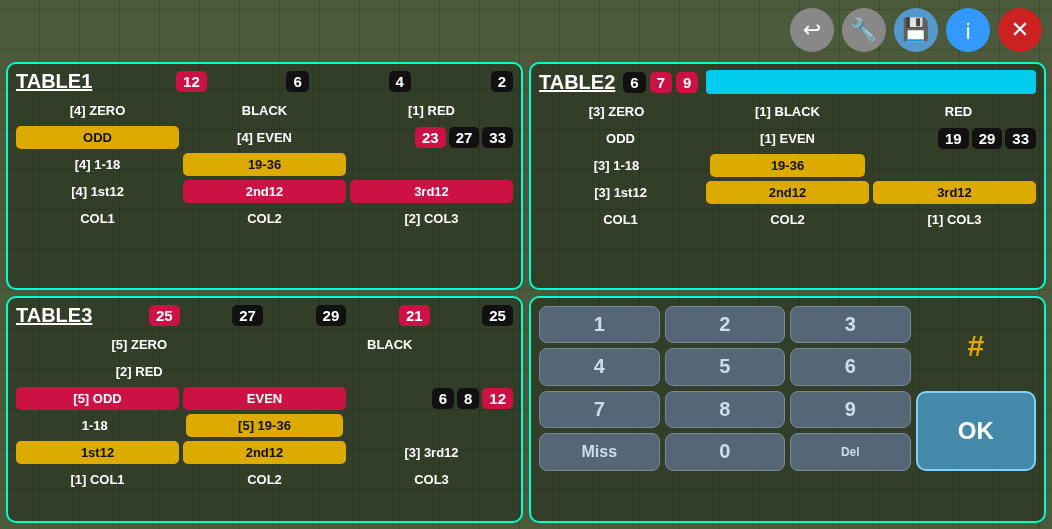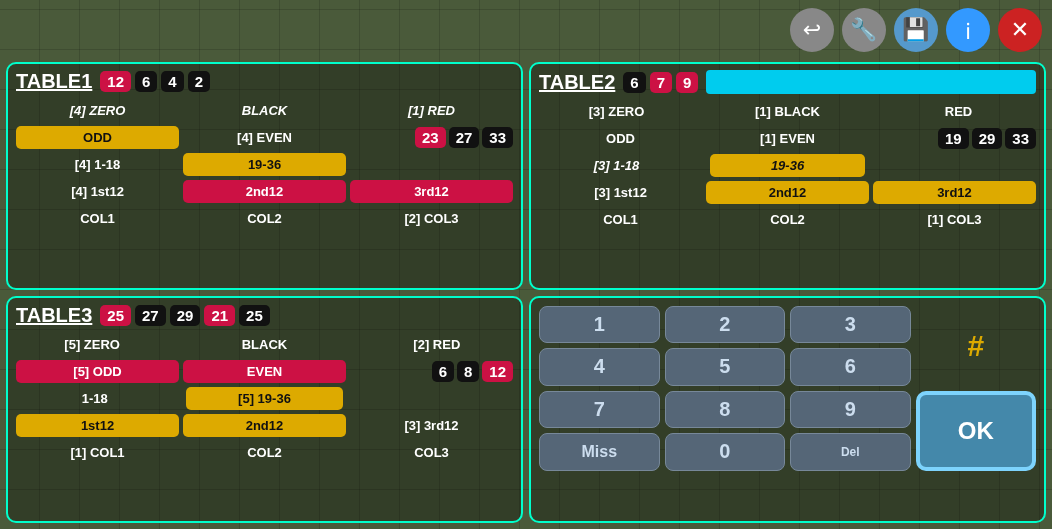--- a/index.html
+++ b/index.html
@@ -74,20 +74,21 @@
       display: flex;
       flex-direction: column;
       gap: 4px;
     }
 
     .table-header {
       display: flex;
       align-items: center;
       gap: 4px;
       margin-bottom: 2px;
+      justify-content: space-between;
     }
 
     .table-title {
       color: white;
       font-size: 20px;
       font-weight: bold;
       text-decoration: underline;
       margin-right: 4px;
     }
 
@@ -98,21 +99,20 @@
       font-weight: bold;
       color: white;
     }
     .badge-crimson { background: #cc1144; }
     .badge-black { background: #111; }
 
     .table-row {
       display: grid;
       gap: 4px;
       align-items: center;
-      font-style: italic;
     }
 
     .cell {
       border-radius: 5px;
       padding: 4px 6px;
       text-align: center;
       font-size: 13px;
       font-weight: bold;
       color: white;
     }
@@ -246,21 +246,21 @@
     <div style="display:grid;grid-template-columns:1fr 1fr 1fr;gap:4px;align-items:center;">
       <div class="cell cell-transparent">ODD</div>
       <div class="cell cell-transparent">[1] EVEN</div>
       <div style="display:flex;gap:3px;justify-content:flex-end;">
         <span class="num-badge badge-black">19</span>
         <span class="num-badge badge-black">29</span>
         <span class="num-badge badge-black">33</span>
       </div>
     </div>
 
-    <div style="display:grid;grid-template-columns:1fr 1fr 1fr;gap:16px;font-style:italic;">
+    <div style="display:grid;grid-template-columns:1fr 1fr 1fr;gap:16px;">
       <div class="cell cell-transparent">[3] 1-18</div>
       <div class="cell cell-yellow">19-36</div>
       <div></div>
     </div>
 
     <div style="display:grid;grid-template-columns:1fr 1fr 1fr;gap:4px;">
       <div class="cell cell-transparent">[3] 1st12</div>
       <div class="cell cell-yellow">2nd12</div>
       <div class="cell cell-yellow">3rd12</div>
     </div>
@@ -275,21 +275,21 @@
   <div class="table-panel">
     <div class="table-header">
       <span class="table-title">TABLE3</span>
       <span class="num-badge badge-crimson">25</span>
       <span class="num-badge badge-black">27</span>
       <span class="num-badge badge-black">29</span>
       <span class="num-badge badge-crimson">21</span>
       <span class="num-badge badge-black">25</span>
     </div>
 
-    <div style="display:grid;grid-template-columns:1fr 1fr 1fr;gap:20px;">
+    <div style="display:grid;grid-template-columns:1fr 1fr;gap:4px;">
       <div class="cell cell-transparent">[5] ZERO</div>
       <div class="cell cell-transparent">BLACK</div>
       <div class="cell cell-transparent">[2] RED</div>
     </div>
 
     <div style="display:grid;grid-template-columns:1fr 1fr 1fr;gap:4px;align-items:center;">
       <div class="cell cell-crimson">[5] ODD</div>
       <div class="cell cell-crimson">EVEN</div>
       <div style="display:flex;gap:3px;justify-content:flex-end;">
         <span class="num-badge badge-black">6</span>
@@ -325,20 +325,20 @@
     <div class="numpad-btn numpad-hash" style="color:#ddaa00;font-size:30px;display:flex;align-items:center;justify-content:center;font-weight:bold;background:transparent;border:none;grid-row:span 2;">#</div>
 
     <button class="numpad-btn">4</button>
     <button class="numpad-btn">5</button>
     <button class="numpad-btn">6</button>
 
     <button class="numpad-btn">7</button>
     <button class="numpad-btn">8</button>
     <button class="numpad-btn">9</button>
 
-    <button class="numpad-btn numpad-ok" style="grid-column:4;grid-row:3/5;background:#4488aa;border:4px solid #7dd3fc;font-size:24px;color:white;">OK</button>
+    <button class="numpad-btn numpad-ok" style="grid-column:4;grid-row:3/5;background:#4488aa;border:2px solid #7dd3fc;font-size:24px;color:white;">OK</button>
 
     <button class="numpad-btn" style="font-size:16px;">Miss</button>
     <button class="numpad-btn">0</button>
     <button class="numpad-btn" style="font-size:12px;">Del</button>
   </div>
 
 </div>
 
 </body></html>

